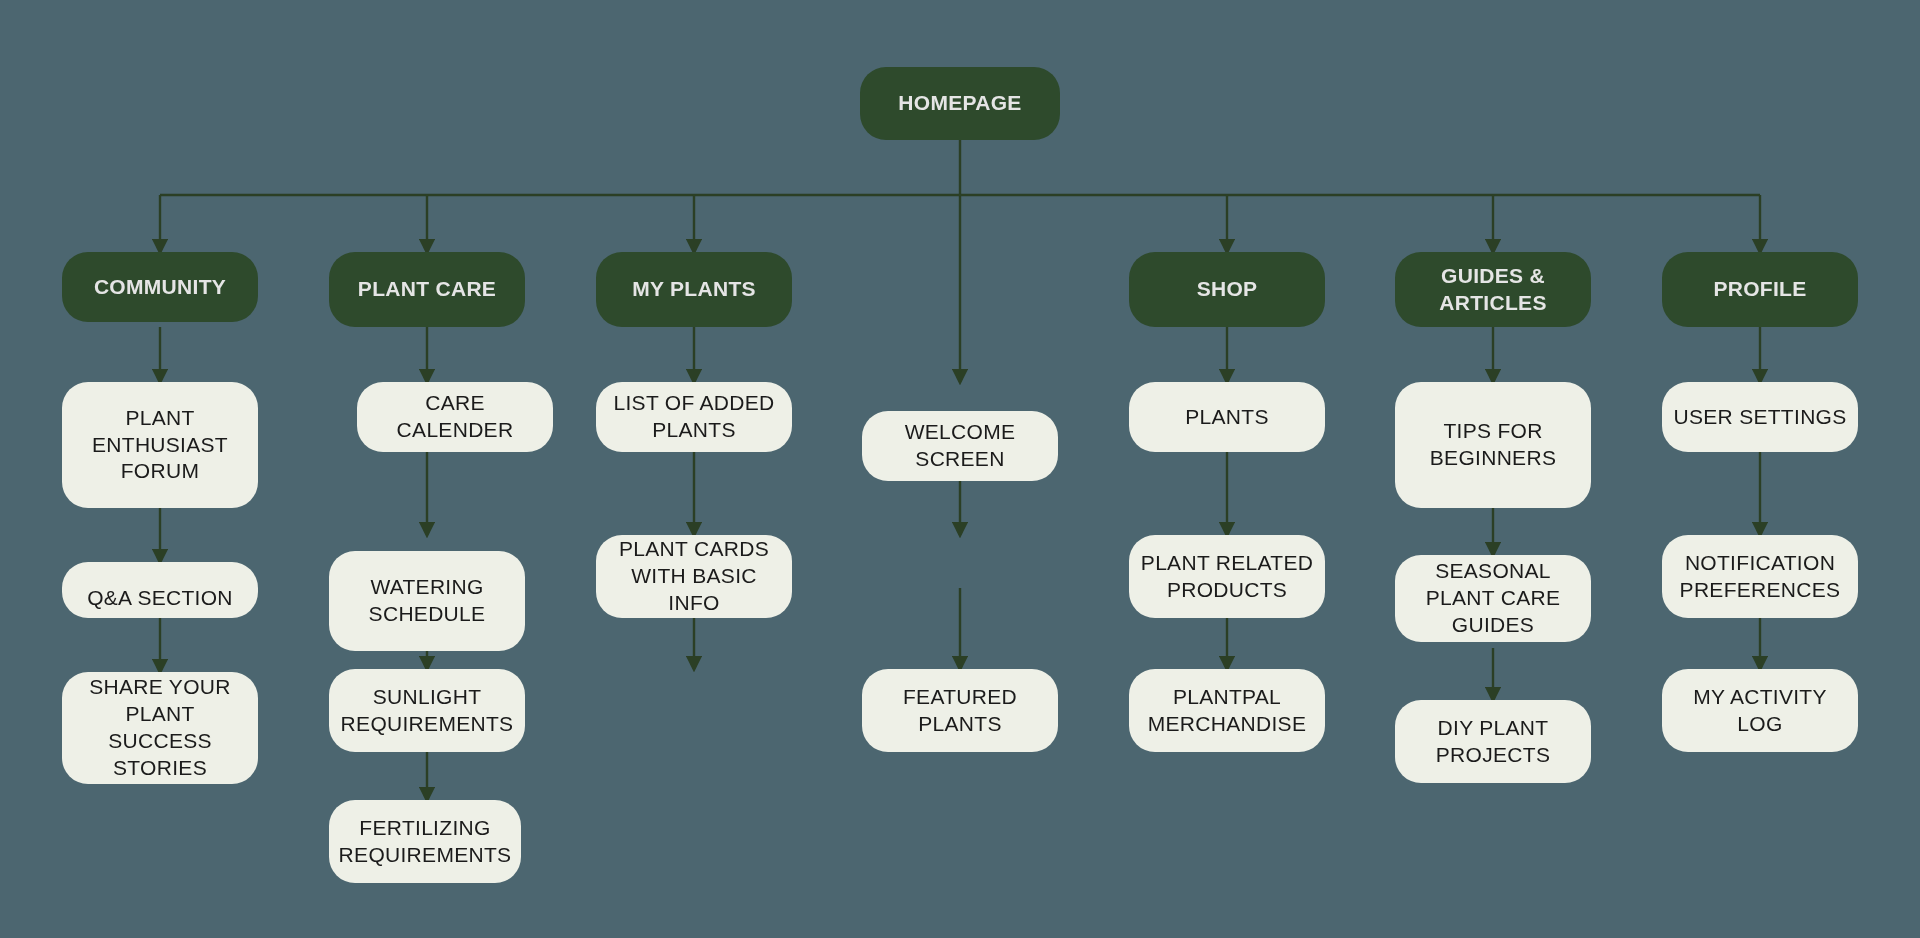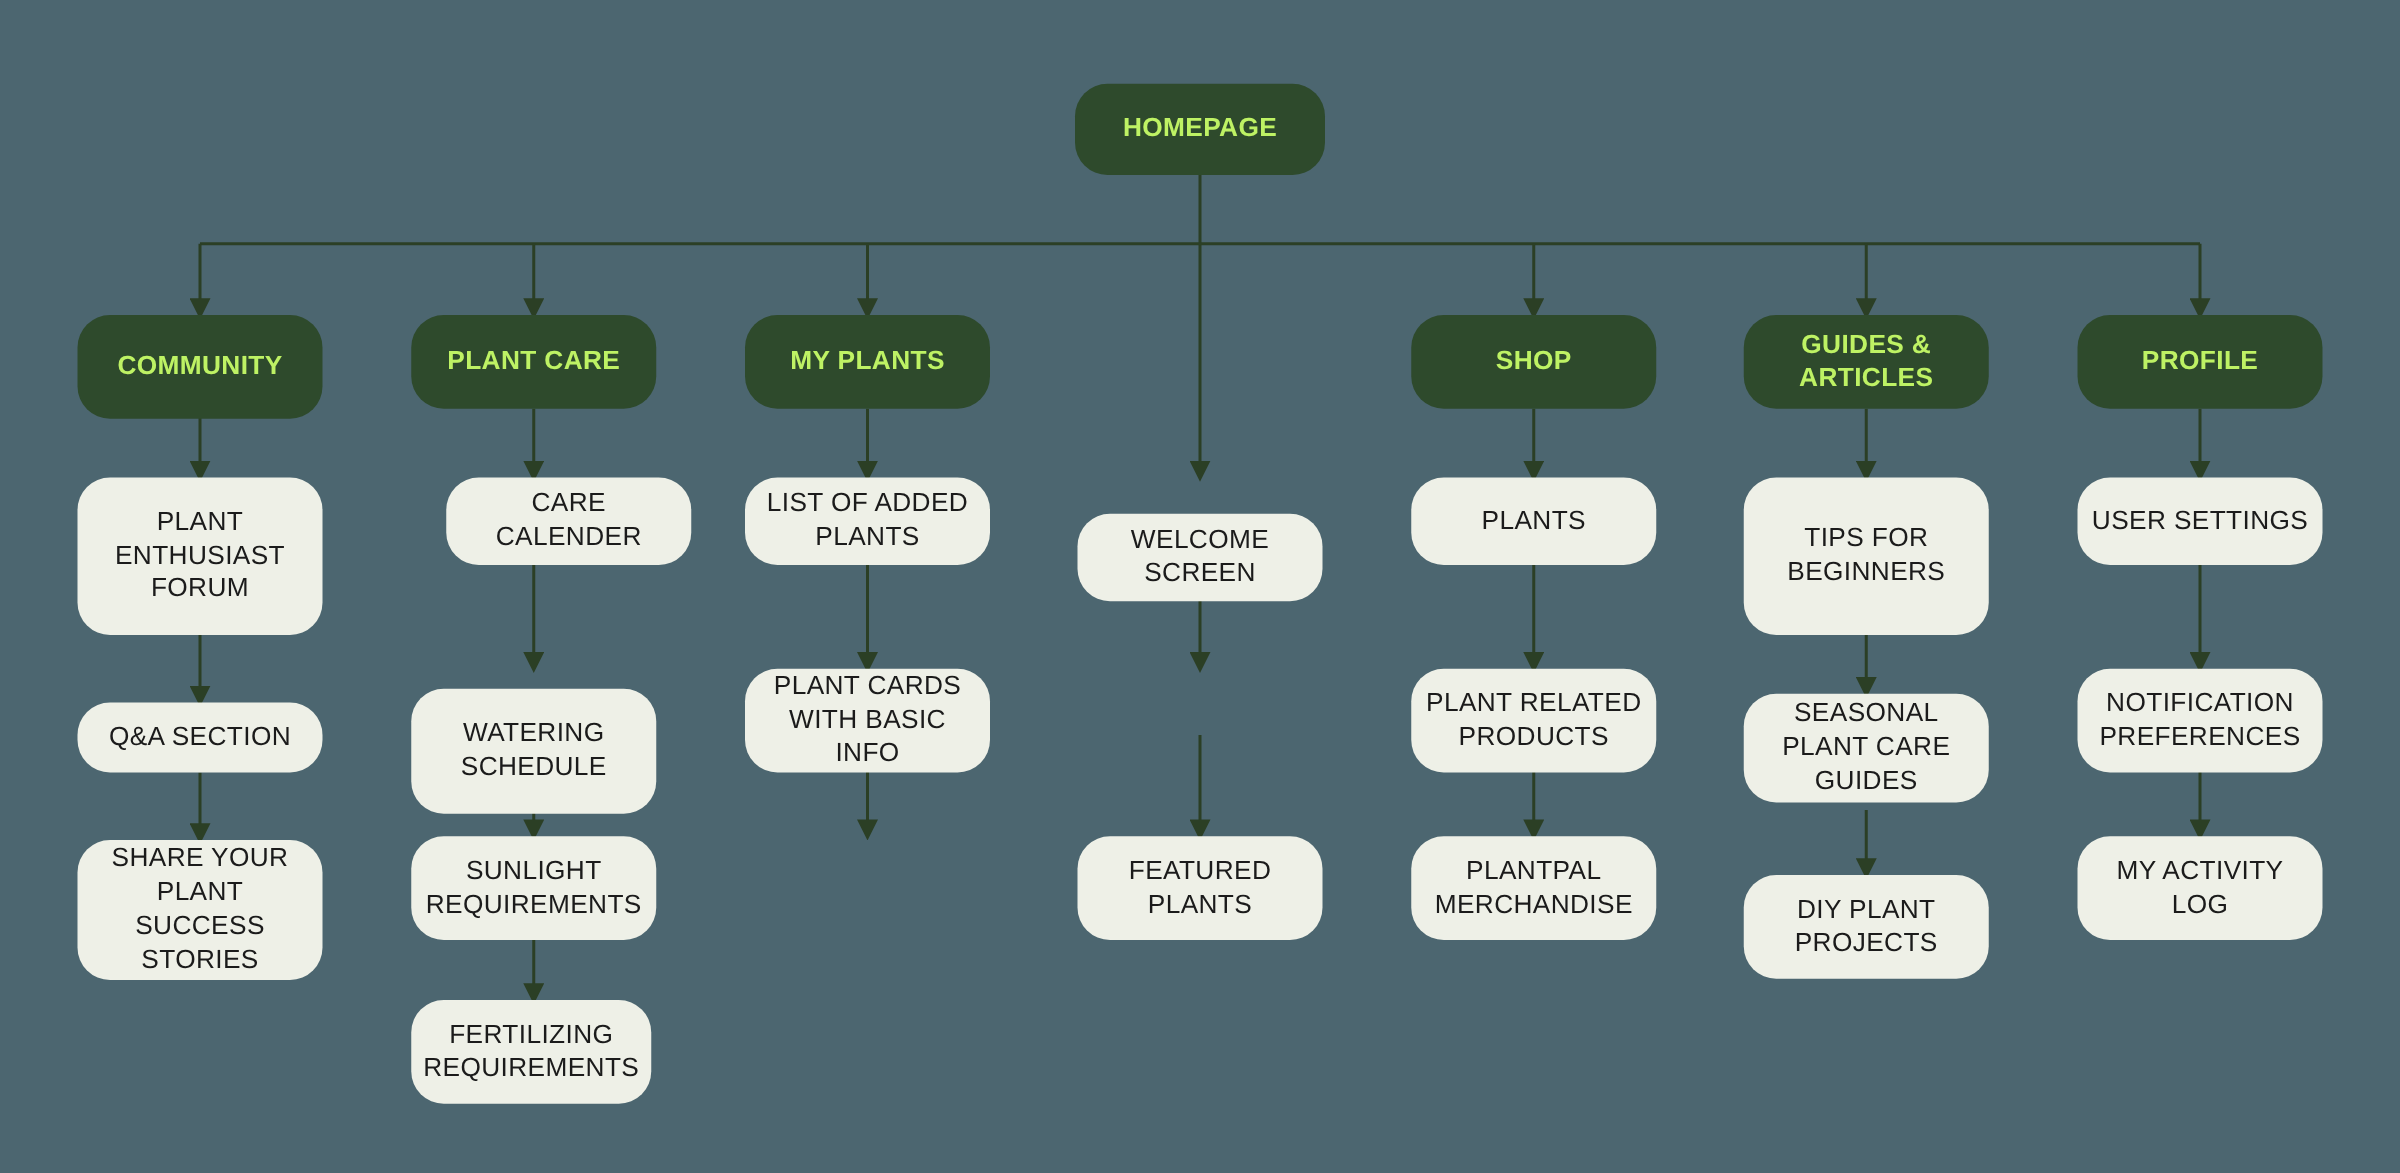--- a/index.html
+++ b/index.html
@@ -35,21 +35,21 @@
     justify-content: center;
     text-align: center;
     border-radius: 26px;
     padding: 6px 10px;
     line-height: 1.28;
     letter-spacing: 0.3px;
   }
   .node.root,
   .node.section {
     background: #2e4a2c;
-    color: #bef264;
+    color: #e5e5e5;
     font-weight: bold;
     font-size: 21px;
   }
   .node.leaf {
     background: #eef0e7;
     color: #1b1b1b;
     font-weight: normal;
     font-size: 21px;
   }
   .node .label {
@@ -109,21 +109,21 @@
       <path d="M 1760 327 L 1760 382" marker-end="url(#arrow)"></path>
       <path d="M 1760 452 L 1760 535" marker-end="url(#arrow)"></path>
       <path d="M 1760 588 L 1760 669" marker-end="url(#arrow)"></path>
     </g>
   </svg>
 
   <div class="node root" style="left:860px; top:67px; width:200px; height:73px;">
     <span class="label">HOMEPAGE</span>
   </div>
 
-  <div class="node section" style="left:62px; top:252px; width:196px; height:83px;">
+  <div class="node section" style="left:62px; top:252px; width:196px; height:70px;">
     <span class="label">COMMUNITY</span>
   </div>
   <div class="node section" style="left:329px; top:252px; width:196px; height:75px;">
     <span class="label">PLANT CARE</span>
   </div>
   <div class="node section" style="left:596px; top:252px; width:196px; height:75px;">
     <span class="label">MY PLANTS</span>
   </div>
   <div class="node section" style="left:1129px; top:252px; width:196px; height:75px;">
     <span class="label">SHOP</span>
@@ -134,21 +134,21 @@
   </div>
   <div class="node section" style="left:1662px; top:252px; width:196px; height:75px;">
     <span class="label">PROFILE</span>
   </div>
 
   <div class="node leaf" style="left:62px; top:382px; width:196px; height:126px;">
     <span class="label">PLANT
 ENTHUSIAST
 FORUM</span>
   </div>
-  <div class="node leaf" style="left:62px; top:562px; width:196px; height:56px;">
+  <div class="node leaf" style="left:62px; top:562px; width:196px; height:56px;align-items:flex-end;">
     <span class="label">Q&amp;A SECTION</span>
   </div>
   <div class="node leaf" style="left:62px; top:672px; width:196px; height:112px;align-items:center;">
     <span class="label">SHARE YOUR
 PLANT SUCCESS
 STORIES</span>
   </div>
 
   <div class="node leaf" style="left:329px; top:382px; width:196px; height:70px;margin-left:28px;">
     <span class="label">CARE CALENDER</span>

